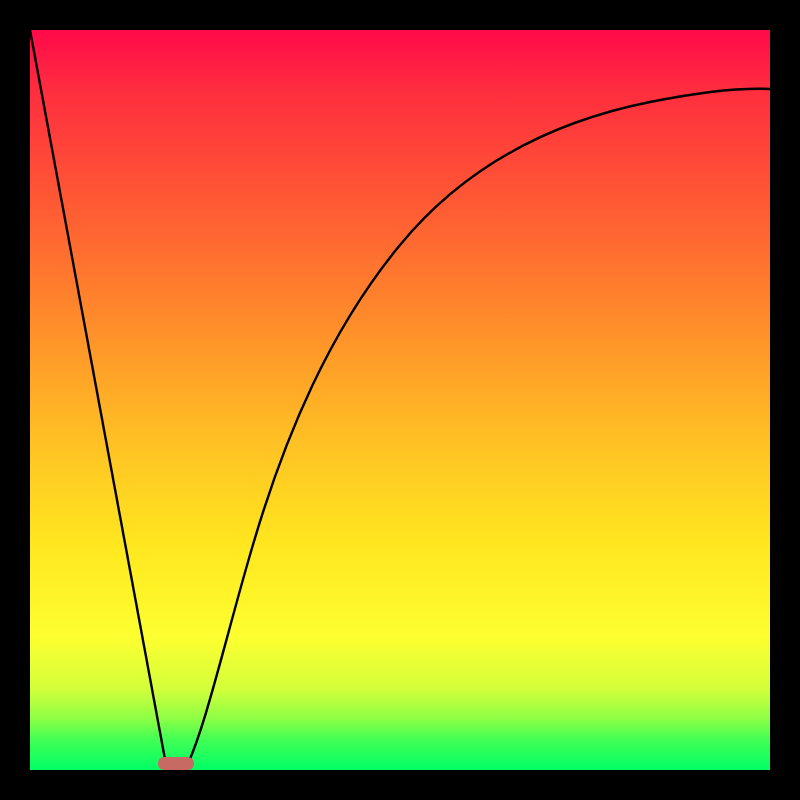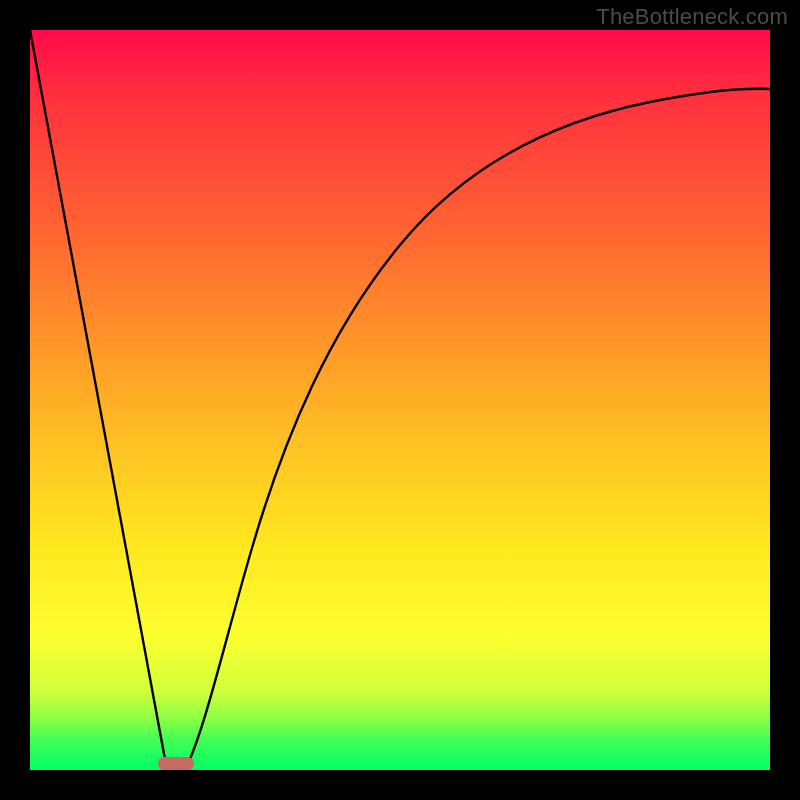--- a/index.html
+++ b/index.html
@@ -78,14 +78,13 @@
       <path d="M 155 740
                C 175 700, 195 610, 222 518
                C 255 405, 300 300, 370 215
                C 440 130, 530 90, 620 72
                C 680 60, 720 58, 740 59" fill="none" stroke="#000" stroke-width="2.4"></path>
     </svg>
 
     <div class="marker" style="left:128px; top:727px; width:36px; height:13px;"></div>
   </div>
 
-  <div class="watermark">TheBottleneck.com</div>
 </div>
 
 </body></html>

